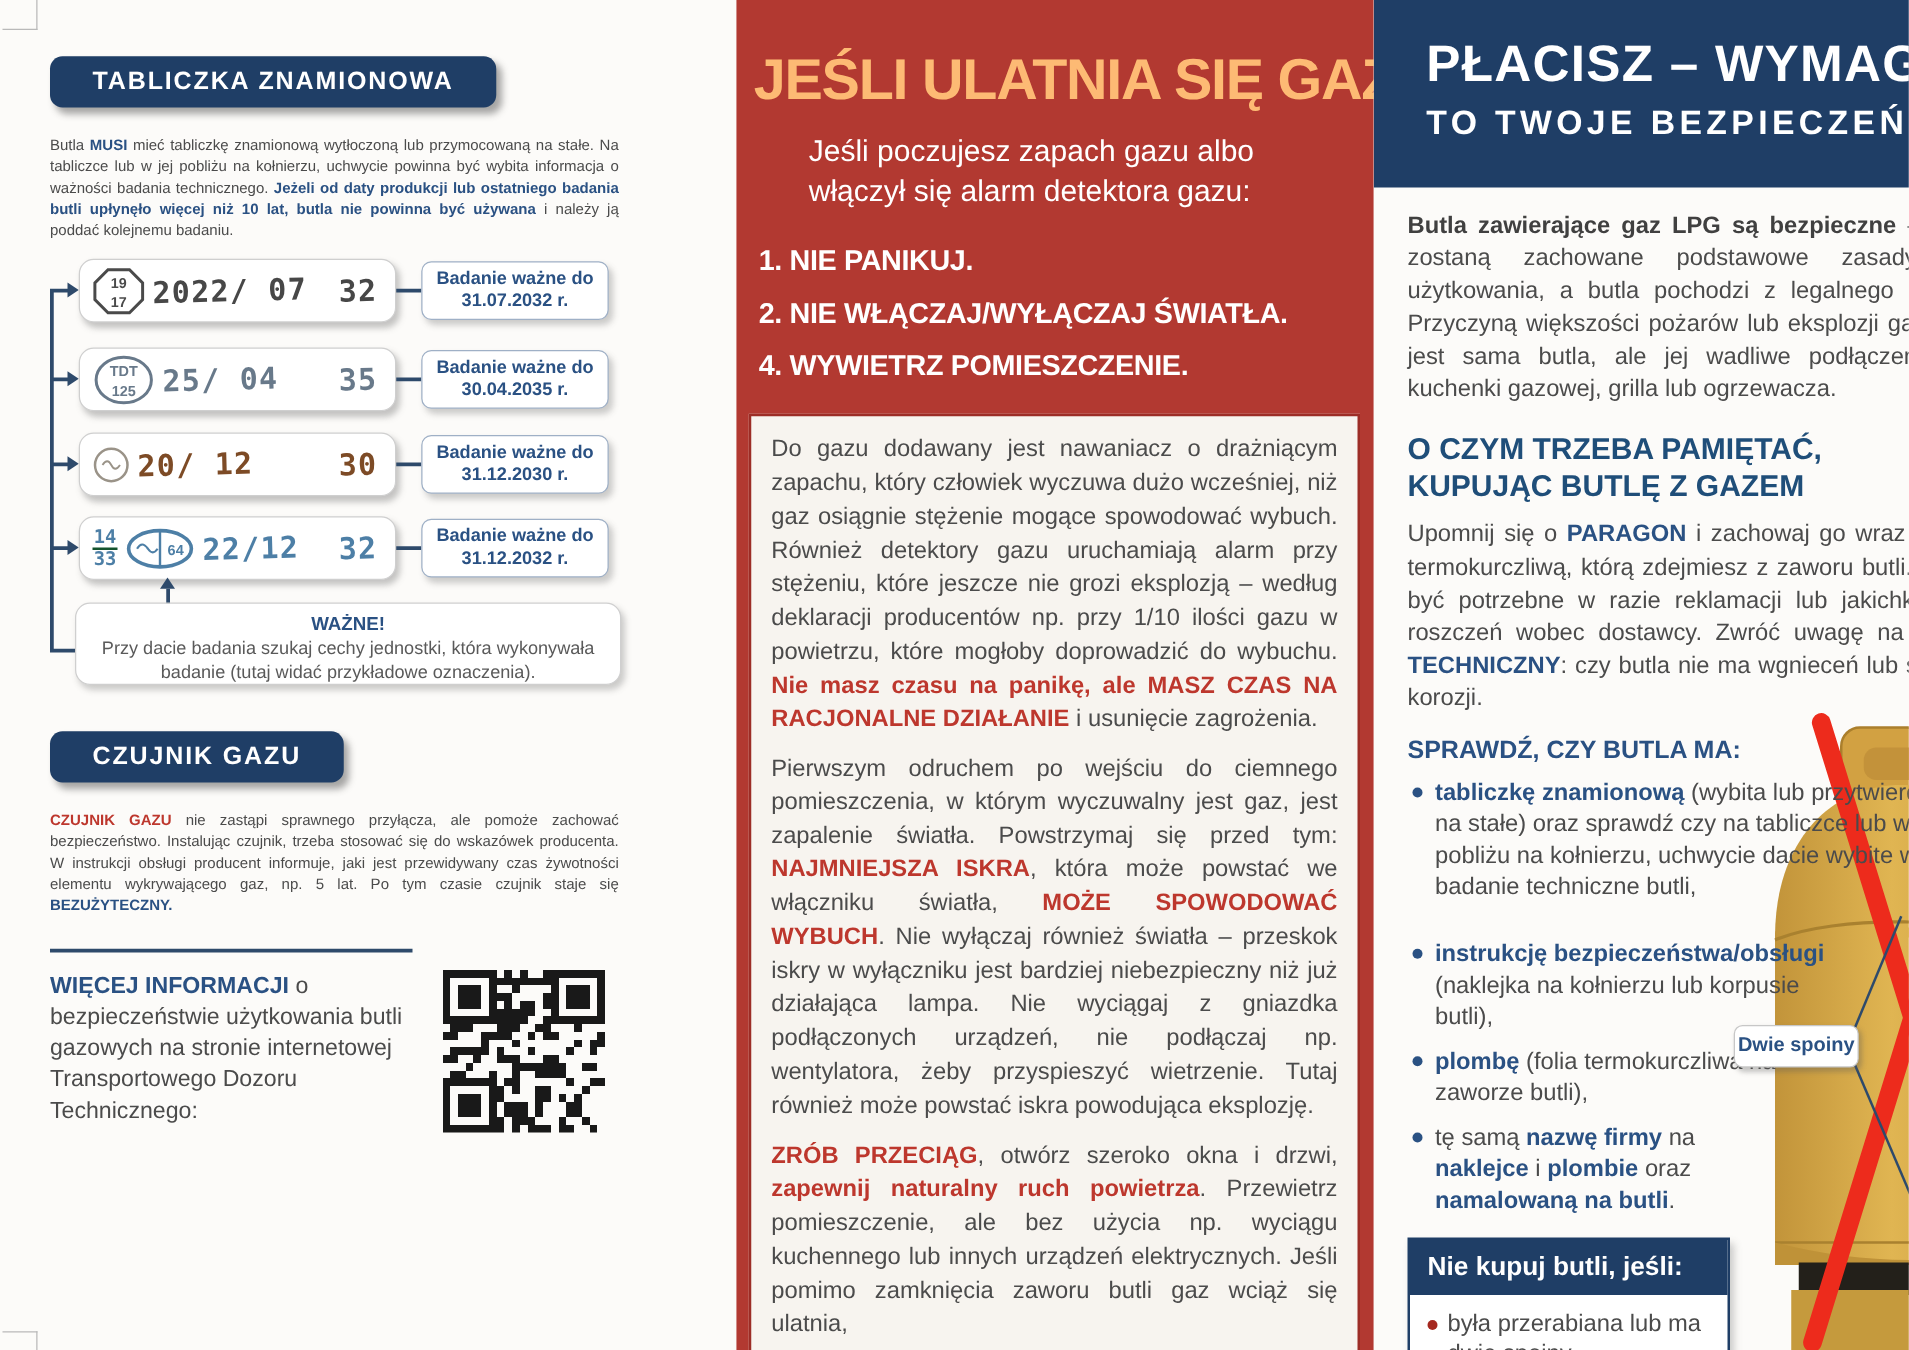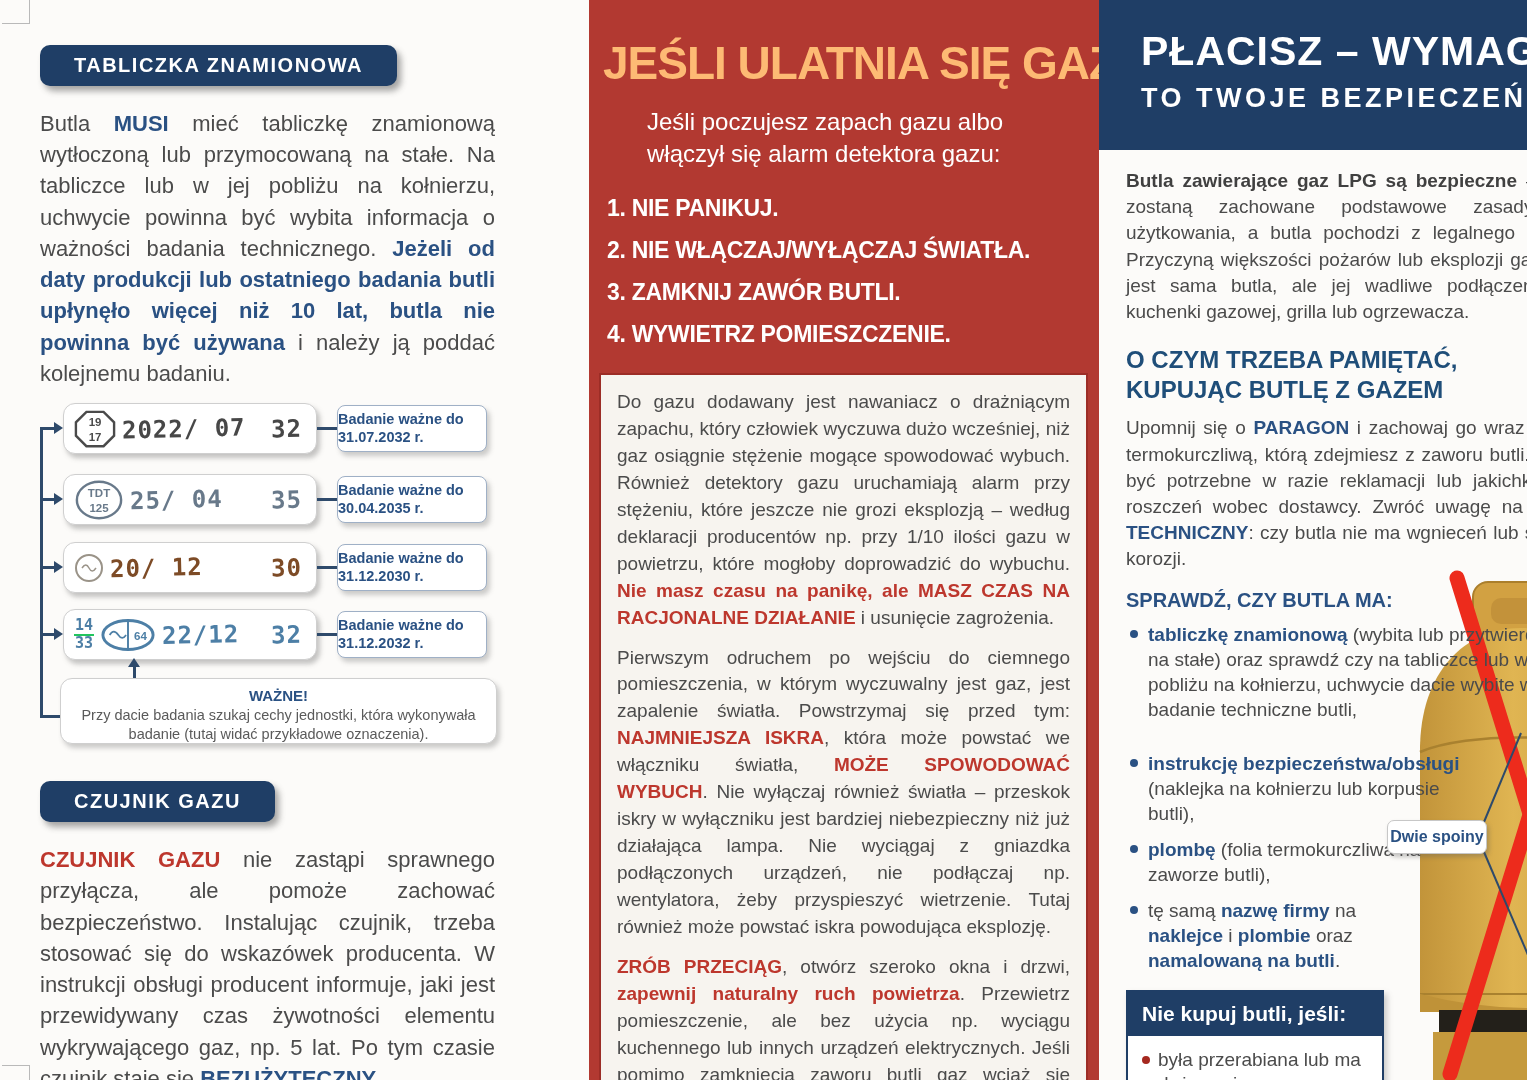--- a/index.html
+++ b/index.html
@@ -25,48 +25,48 @@
   
   .col-left{width:589px;height:1080px;position:relative;background:var(--paper);
     padding:45px 14px 0 40px;flex:none;}
   .cropmark-tl{position:absolute;left:2px;top:0;width:28px;height:24px;
     border-right:1.5px solid #b9b9b9;border-bottom:1.5px solid #b9b9b9;}
   .cropmark-bl{position:absolute;left:2px;bottom:0;width:28px;height:15px;
     border-right:1.5px solid #b9b9b9;border-top:1.5px solid #b9b9b9;}
   .badge{display:inline-block;background:var(--navy);color:#fff;font-weight:700;
     font-size:20px;letter-spacing:1.5px;padding:9px 34px;border-radius:10px;
     box-shadow:4px 5px 6px rgba(60,60,60,.45);}
-  .left-p{margin-top:22px;font-size:22px;line-height:1.42;text-align:justify;width:455px;}
+  .left-p{margin-top:22px;font-size:12px;line-height:1.42;text-align:justify;width:455px;}
   .left-sub{margin-top:24px;font-size:18px;font-weight:700;color:var(--navy-text);width:455px;}
 
   .stamps{position:relative;height:352px;margin-top:10px;margin-left:-40px;width:509px;}
   .vline{position:absolute;left:40px;top:29px;width:2.5px;height:288px;background:#2e4a6b;}
   .hline{position:absolute;height:2.5px;background:#2e4a6b;}
   .tri-r{position:absolute;width:0;height:0;border-top:6px solid transparent;
     border-bottom:6px solid transparent;border-left:9px solid #2e4a6b;}
   .tri-u{position:absolute;width:0;height:0;border-left:6px solid transparent;
     border-right:6px solid transparent;border-bottom:9px solid #2e4a6b;}
   .stamp-box{position:absolute;left:63px;width:254px;height:51px;background:#fff;
     border:1px solid #cfcfcf;border-radius:12px;box-shadow:3px 4px 5px rgba(90,90,90,.35);
     display:flex;align-items:center;padding:0 14px 0 10px;gap:6px;}
   .badge-box{position:absolute;left:337px;width:150px;height:47px;background:#fff;
     border:1.5px solid #9fb0c6;border-radius:8px;box-shadow:3px 4px 5px rgba(90,90,90,.3);
-    display:flex;flex-direction:column;justify-content:center;
+    display:flex;flex-direction:column;align-items:center;justify-content:center;
     font-size:14.5px;font-weight:700;color:var(--navy-text);line-height:1.22;}
   .stamp-date,.stamp-num{font-family:"DejaVu Sans Mono",monospace;font-weight:700;
     font-size:24px;letter-spacing:1px;transform:rotate(-1.5deg);}
   .stamp-num{margin-left:auto;}
   .r1 .stamp-date,.r1 .stamp-num{color:#474747;}
   .r2 .stamp-date,.r2 .stamp-num{color:#68798a;}
   .r3 .stamp-date,.r3 .stamp-num{color:#7d4b26;}
   .r4 .stamp-date,.r4 .stamp-num{color:#4d7fa6;}
   .frac{display:inline-flex;flex-direction:column;align-items:center;
     font-family:"DejaVu Sans Mono",monospace;font-weight:700;font-size:15px;
     color:#4d7fa6;line-height:1;}
-  .frac b:first-child{border-bottom:2px solid #22c55e;padding:0 1px 1px;}
+  .frac b:first-child{border-bottom:2px solid #14532d;padding:0 1px 1px;}
   .wazne{position:absolute;left:60px;top:279px;width:437px;height:66px;background:#fff;
     border:1px solid #cfcfcf;border-radius:12px;box-shadow:3px 4px 5px rgba(90,90,90,.3);
     text-align:center;padding-top:7px;font-size:14.5px;line-height:1.3;color:#5a5a5a;}
   .wazne b{color:var(--navy-text);font-size:15px;}
 
   .czujnik-badge{margin-top:30px;}
   .left-footer{margin-top:26px;width:455px;}
   .left-divider{width:290px;height:2.5px;background:#2e4a6b;}
   .footer-row{display:flex;margin-top:14px;gap:14px;}
   .footer-text{width:300px;font-size:18.5px;line-height:1.35;}
@@ -457,21 +457,20 @@
       </div>
     </div>
   </div>
 
   <div class="col-mid">
     <div class="mid-head">JEŚLI ULATNIA SIĘ GAZ:</div>
     <p class="mid-sub">Jeśli poczujesz zapach gazu albo włączył się alarm detektora gazu:</p>
     <ol class="mid-list">
       <li>1. NIE PANIKUJ.</li>
       <li>2. NIE WŁĄCZAJ/WYŁĄCZAJ ŚWIATŁA.</li>
-      <li>3. ZAMKNIJ ZAWÓR BUTLI.</li>
       <li>4. WYWIETRZ POMIESZCZENIE.</li>
     </ol>
     <div class="mid-box">
       <p><span class="seg-n">Do gazu dodawany jest nawaniacz o drażniącym zapachu, który człowiek wyczuwa dużo wcześniej, niż gaz osiągnie stężenie mogące spowodować wybuch. Również detektory gazu uruchamiają alarm przy stężeniu, które jeszcze nie grozi eksplozją – według deklaracji producentów np. przy 1/10 ilości gazu w powietrzu, które mogłoby doprowadzić do wybuchu. </span><span class="seg-r">Nie masz czasu na panikę, ale MASZ CZAS NA RACJONALNE DZIAŁANIE</span><span class="seg-n"> i usunięcie zagrożenia.</span></p>
       <p><span class="seg-n">Pierwszym odruchem po wejściu do ciemnego pomieszczenia, w którym wyczuwalny jest gaz, jest zapalenie światła. Powstrzymaj się przed tym: </span><span class="seg-r">NAJMNIEJSZA ISKRA</span><span class="seg-n">, która może powstać we włączniku światła, </span><span class="seg-r">MOŻE SPOWODOWAĆ WYBUCH</span><span class="seg-n">. Nie wyłączaj również światła – przeskok iskry w wyłączniku jest bardziej niebezpieczny niż już działająca lampa. Nie wyciągaj z gniazdka podłączonych urządzeń, nie podłączaj np. wentylatora, żeby przyspieszyć wietrzenie. Tutaj również może powstać iskra powodująca eksplozję.</span></p>
       <p><span class="seg-r">ZRÓB PRZECIĄG</span><span class="seg-n">, otwórz szeroko okna i drzwi, </span><span class="seg-r">zapewnij naturalny ruch powietrza</span><span class="seg-n">. Przewietrz pomieszczenie, ale bez użycia np. wyciągu kuchennego lub innych urządzeń elektrycznych. Jeśli pomimo zamknięcia zaworu butli gaz wciąż się ulatnia, </span></p>
 
     </div>
   </div>
 

